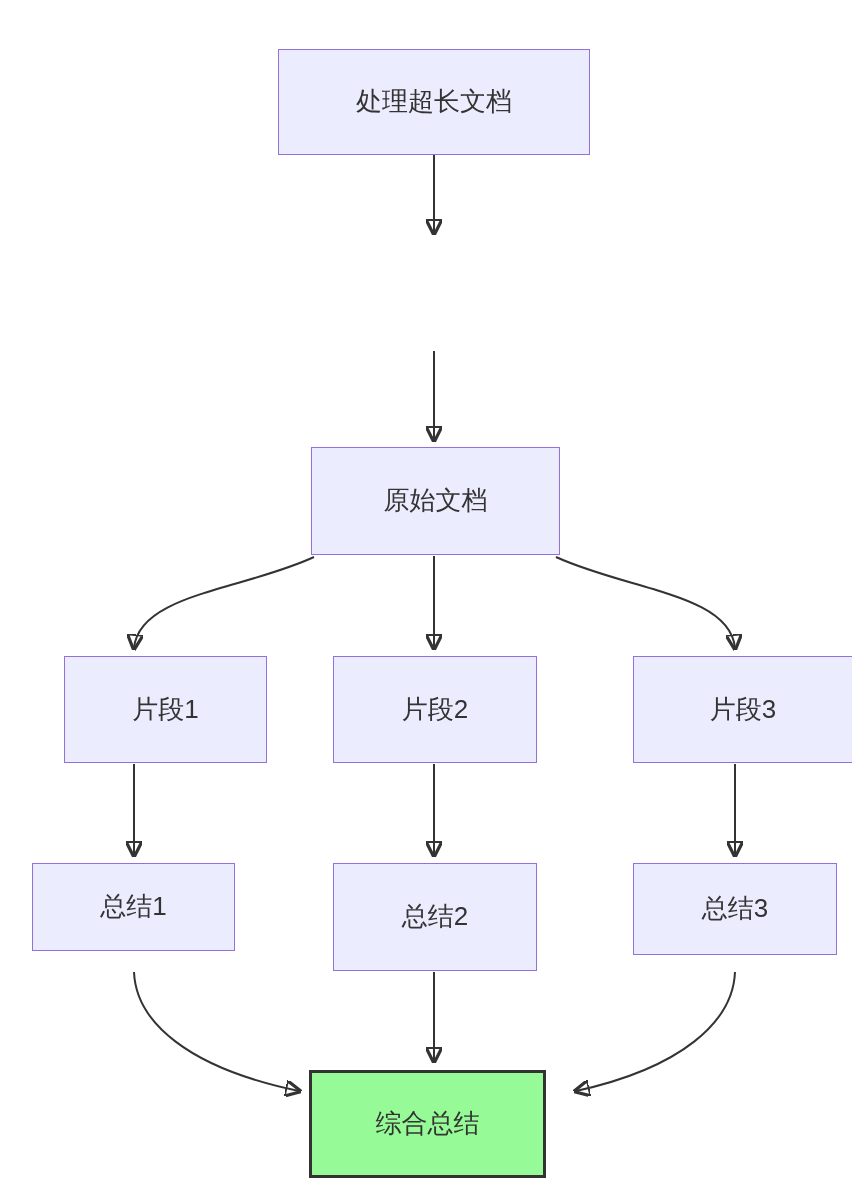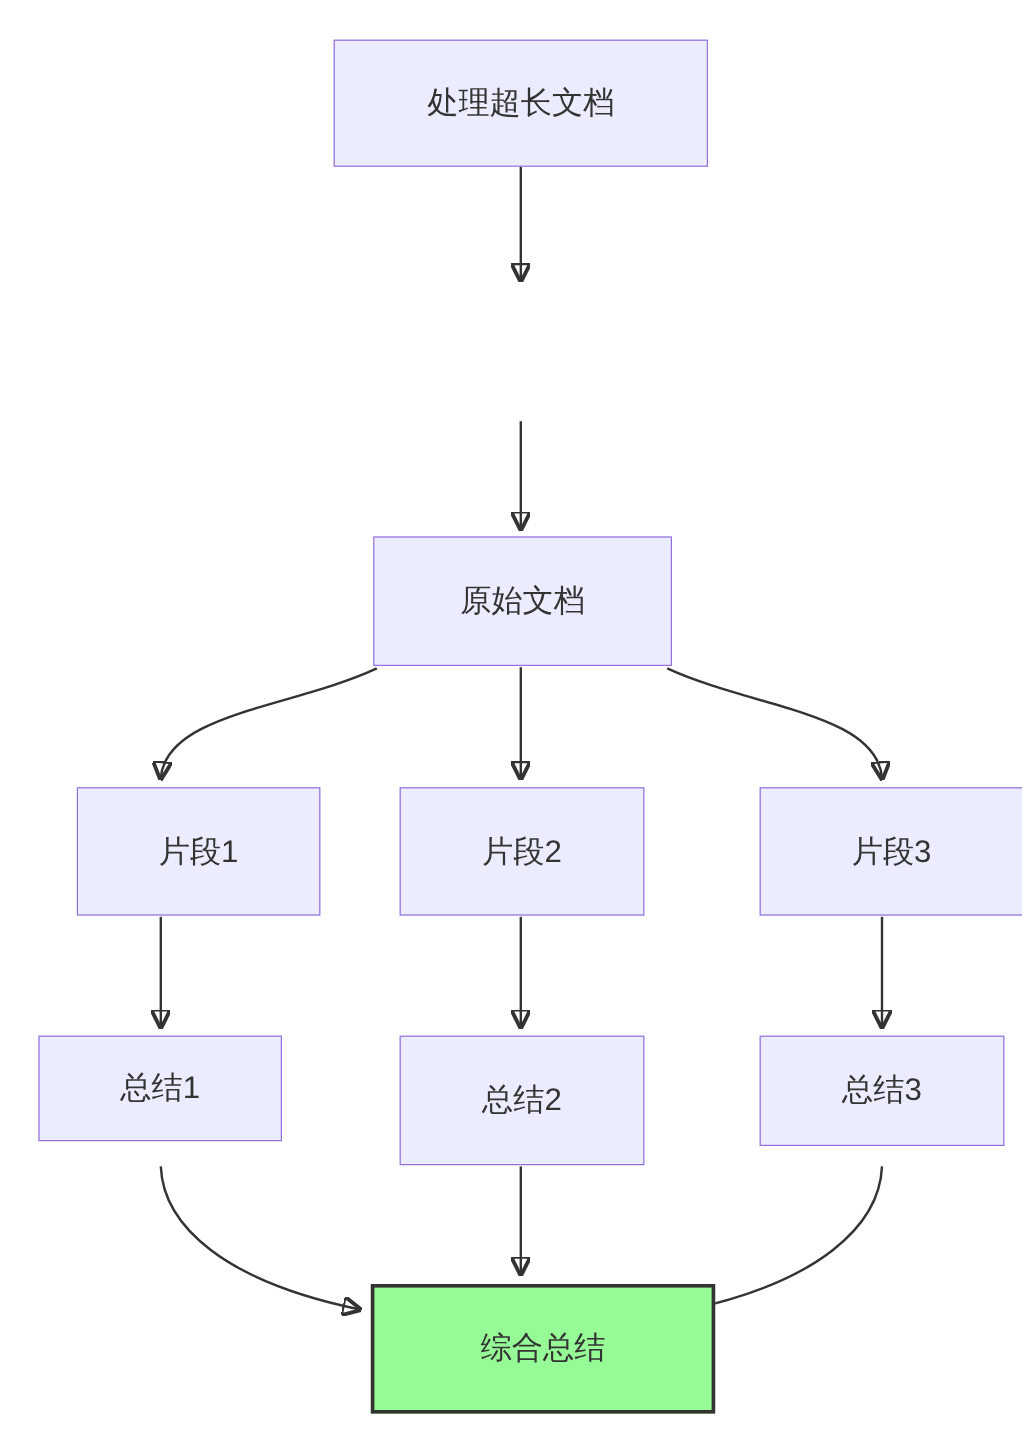--- a/index.html
+++ b/index.html
@@ -59,21 +59,21 @@
     <path d="M434,556 L434,648" marker-end="url(#arrowhead)"></path>
     <path d="M556,557 C628,590 730,594 735,648" marker-end="url(#arrowhead)"></path>
     <path d="M134,764 L134,855" marker-end="url(#arrowhead)"></path>
     <path d="M434,764 L434,855" marker-end="url(#arrowhead)"></path>
     <path d="M735,764 L735,855" marker-end="url(#arrowhead)"></path>
     <path d="M134,972 C136,1022 188,1068 299,1091" marker-end="url(#arrowhead)"></path>
     <path d="M434,972 L434,1061" marker-end="url(#arrowhead)"></path>
     <path d="M735,972 C733,1022 681,1068 576,1091" marker-end="url(#arrowhead)"></path>
   </svg>
 
-  <div class="node node-default" style="left:278px; top:33px; width:312px; height:106px;">
+  <div class="node node-default" style="left:278px; top:49px; width:312px; height:106px;">
     <span>处理超长文档</span>
   </div>
 
 
   <div class="node node-default" style="left:311px; top:447px; width:249px; height:108px;">
     <span>原始文档</span>
   </div>
 
   <div class="node node-default" style="left:32px; top:656px; width:203px; height:107px;margin-left:32px;">
     <span>片段1</span>
@@ -92,17 +92,17 @@
   </div>
 
   <div class="node node-default" style="left:333px; top:863px; width:204px; height:108px;justify-content:center;">
     <span>总结2</span>
   </div>
 
   <div class="node node-default" style="left:633px; top:863px; width:204px; height:92px;">
     <span>总结3</span>
   </div>
 
-  <div class="node node-success" style="left:309px; top:1070px; width:287px; height:108px;">
+  <div class="node node-success" style="left:309px; top:1070px; width:237px; height:108px;">
     <span>综合总结</span>
   </div>
 
 </div>
 
 </body></html>

